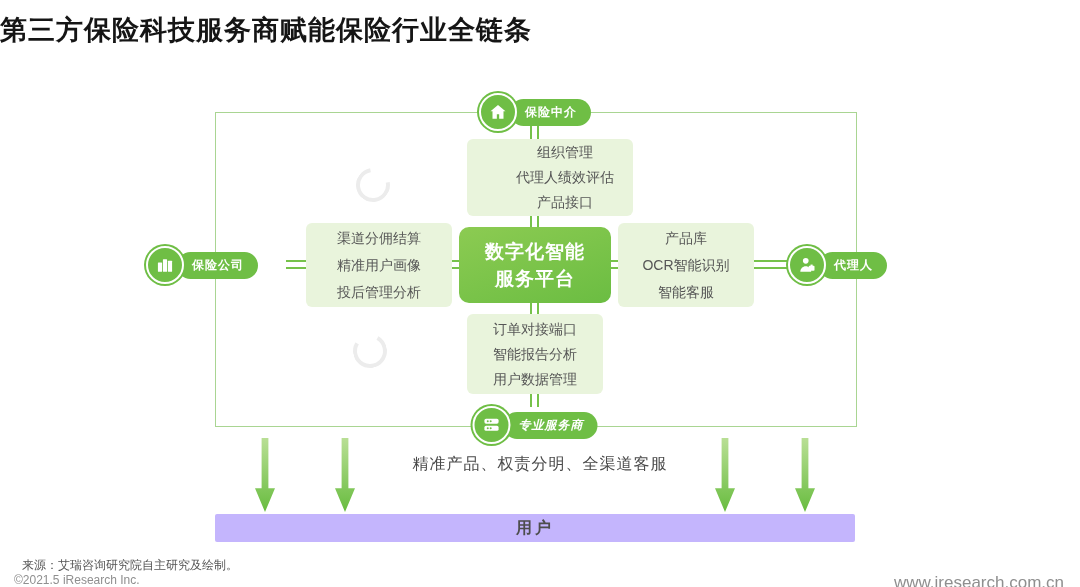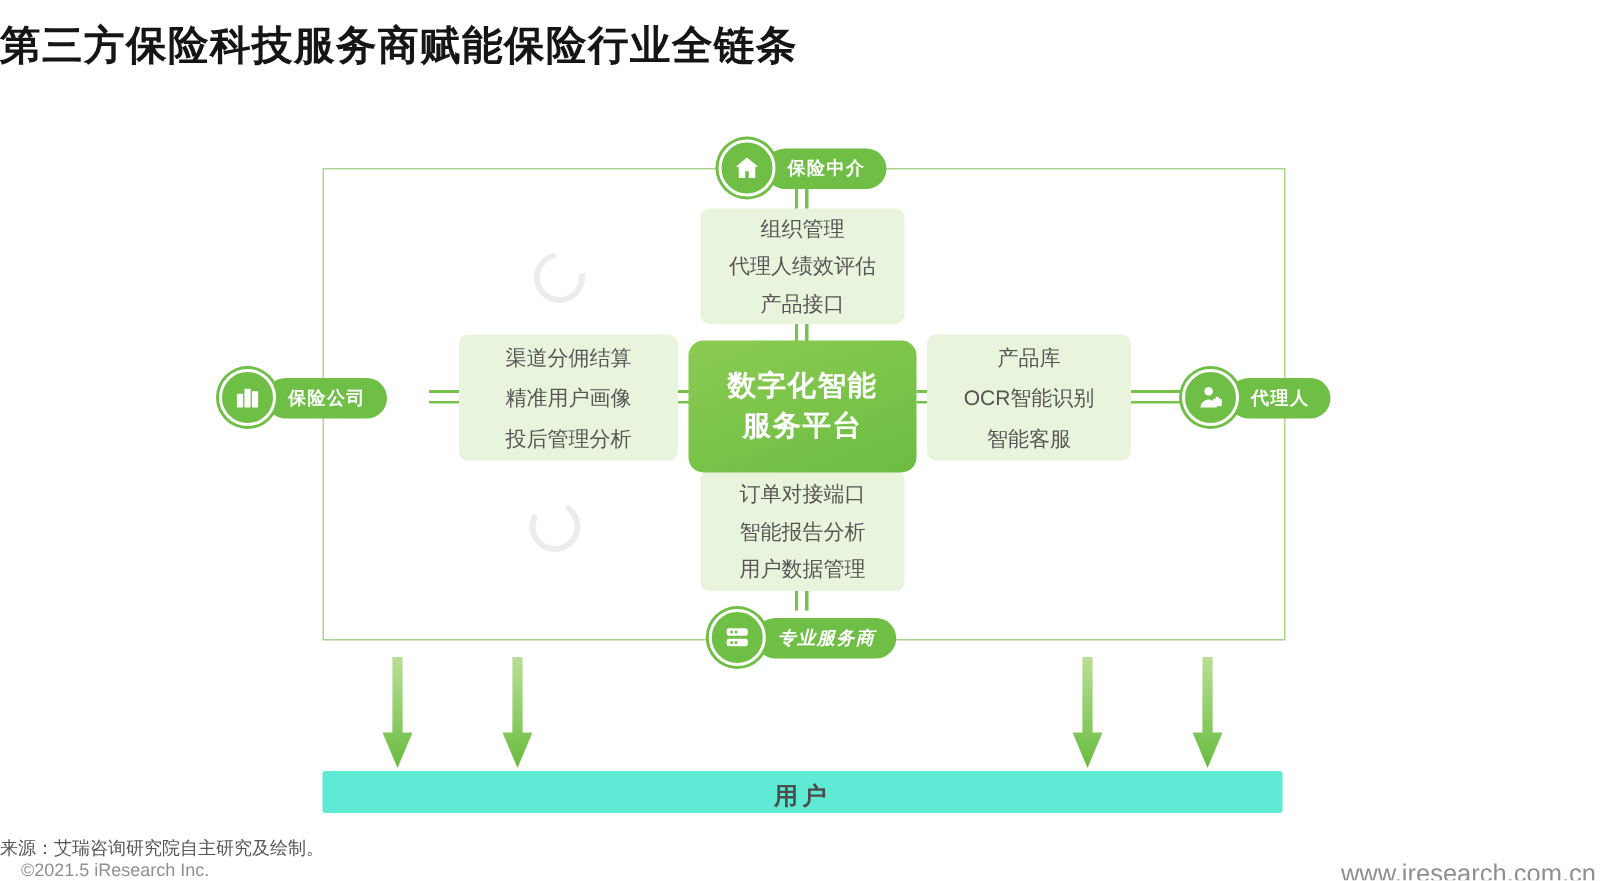--- a/index.html
+++ b/index.html
@@ -40,28 +40,28 @@
   .ch2{left:452px;top:260px;width:8px;}
   .ch3{left:611px;top:260px;width:8px;}
   .ch4{left:754px;top:260px;width:36px;}
   
   .panel{
     position:absolute;background:#e9f4dc;border-radius:6px;z-index:2;
     display:flex;flex-direction:column;justify-content:center;align-items:center;
     color:#565656;font-size:14px;
   }
   .panel-line{line-height:25px;white-space:nowrap;}
-  .panel-top{left:467px;top:139px;width:136px;height:77px;}
+  .panel-top{left:467px;top:139px;width:136px;height:77px;padding-left:30px;}
   .panel-bottom{left:467px;top:314px;width:136px;height:80px;}
   .panel-left{left:306px;top:223px;width:146px;height:84px;}
   .panel-left .panel-line,.panel-right .panel-line{line-height:27px;}
   .panel-right{left:618px;top:223px;width:136px;height:84px;}
   
   .center-box{
-    position:absolute;left:459px;top:227px;width:152px;height:88px;z-index:2;
+    position:absolute;left:459px;top:227px;width:152px;height:76px;z-index:2;
     background:linear-gradient(160deg,#8ccb52,#6bbd42);border-radius:10px;
     color:#fff;font-size:19px;font-weight:bold;letter-spacing:1px;
     display:flex;flex-direction:column;align-items:center;justify-content:center;line-height:27px;
   }
   
   .pill{position:absolute;display:flex;align-items:center;z-index:3;}
   .pill-centered{left:535px;transform:translateX(-50%);}
   .pill-circle{
     width:34px;height:34px;border-radius:50%;background:#6fbe45;border:2px solid #fff;
     box-shadow:0 0 0 2px #6fbe45;display:flex;align-items:center;justify-content:center;
@@ -81,25 +81,25 @@
     position:absolute;width:20px;height:74px;top:438px;z-index:1;
     background:linear-gradient(to bottom,#b9df95,#68bc3f);
     clip-path:polygon(33% 0,67% 0,67% 68%,100% 68%,50% 100%,0 68%,33% 68%);
   }
   .a1{left:255px;} .a2{left:335px;} .a3{left:715px;} .a4{left:795px;}
   .benefits{
     position:absolute;left:0;right:0;top:454px;text-align:center;
     font-size:16px;color:#4a4a4a;letter-spacing:1px;
   }
   .user-bar{
-    position:absolute;left:215px;top:514px;width:640px;height:28px;background:#5eead4;
+    position:absolute;left:215px;top:514px;width:640px;height:28px;background:#c4b5fd;
     color:#4d4d4d;font-size:16px;font-weight:bold;letter-spacing:3px;border-radius:2px;
-    display:flex;align-items:flex-end;justify-content:center;z-index:2;
-  }
-  .source{position:absolute;left:0;top:557px;font-size:12px;color:#555;}
+    display:flex;align-items:center;justify-content:center;z-index:2;
+  }
+  .source{position:absolute;left:22px;top:557px;font-size:12px;color:#555;}
   .copyright{position:absolute;left:14px;top:573px;font-size:12px;color:#8f8f8f;}
   .website{position:absolute;right:16px;top:573px;font-size:17px;color:#8f8f8f;}
 </style>
 </head>
 <body>
 
 <div class="page">
 
   <h1 class="title">第三方保险科技服务商赋能保险行业全链条</h1>
 
@@ -186,20 +186,21 @@
       </svg>
     </span>
     <span class="pill-label">专业服务商</span>
   </div>
 
   <div class="arrow-down a1"></div>
   <div class="arrow-down a2"></div>
   <div class="arrow-down a3"></div>
   <div class="arrow-down a4"></div>
 
+  <div class="benefits">精准产品、权责分明、全渠道客服</div>
 
   <div class="user-bar">
     <span>用户</span>
   </div>
 
   <div class="source">来源：艾瑞咨询研究院自主研究及绘制。</div>
   <div class="copyright">©2021.5 iResearch Inc.</div>
   <div class="website">www.iresearch.com.cn</div>
 
 </div>

